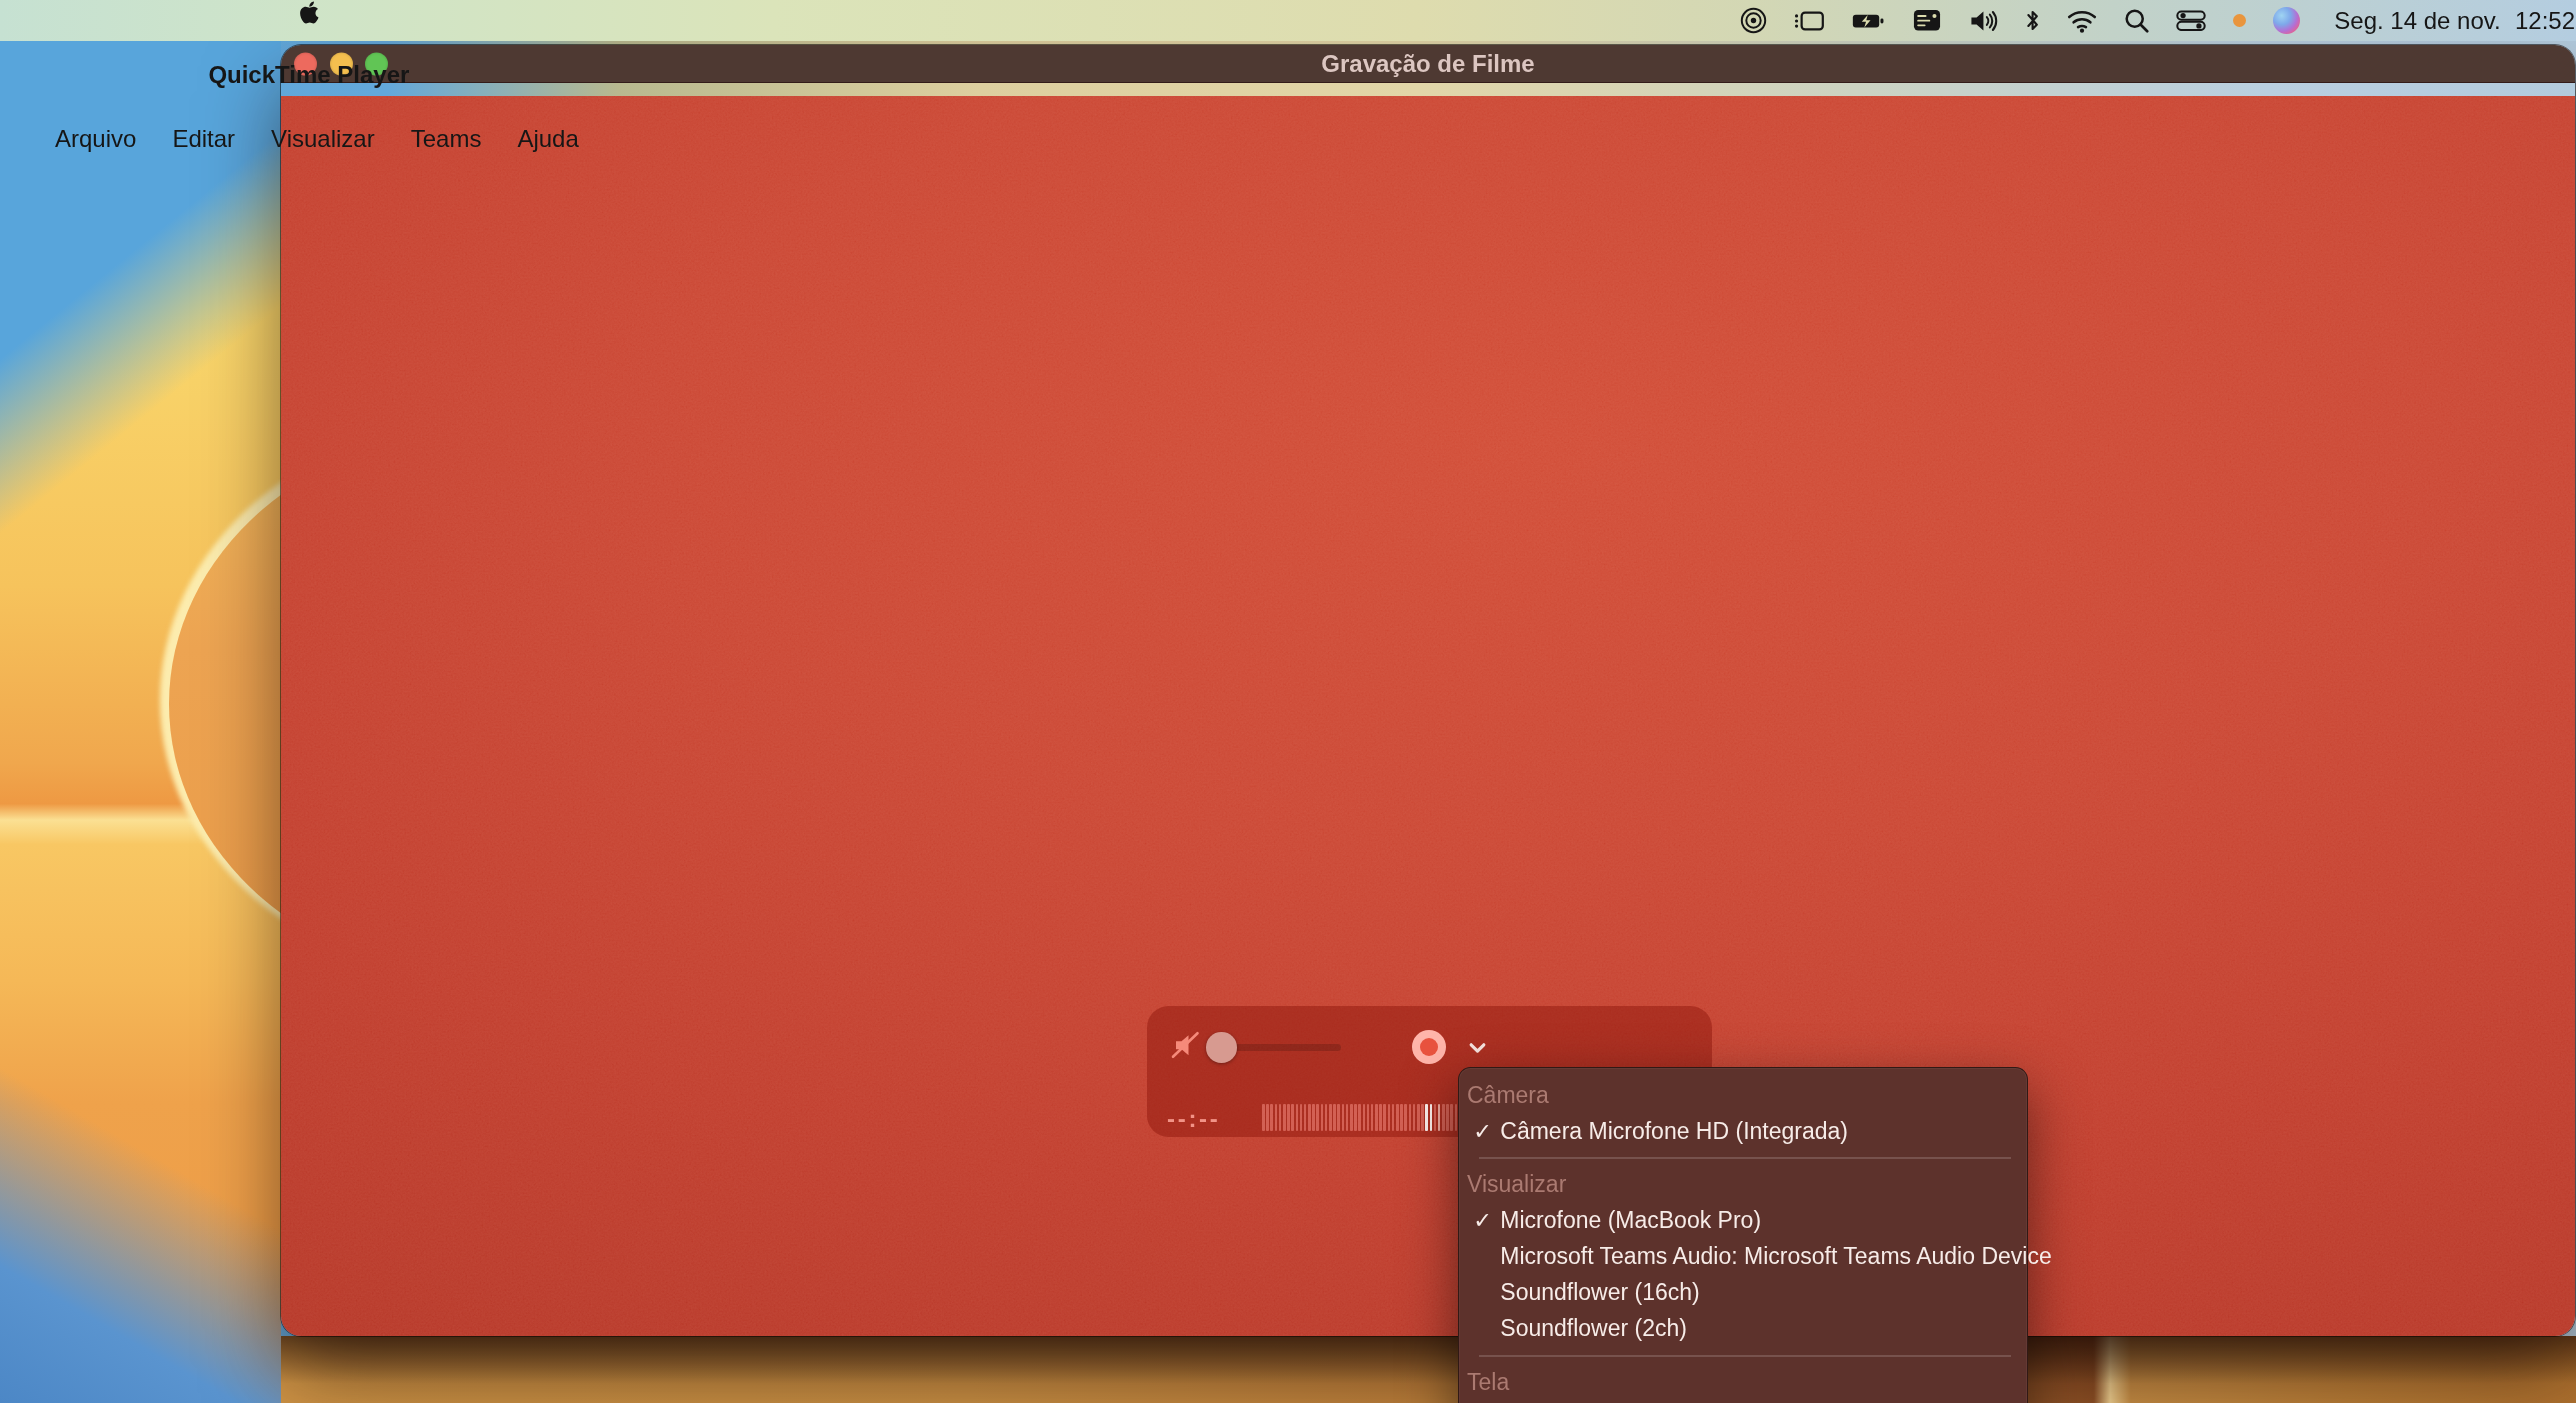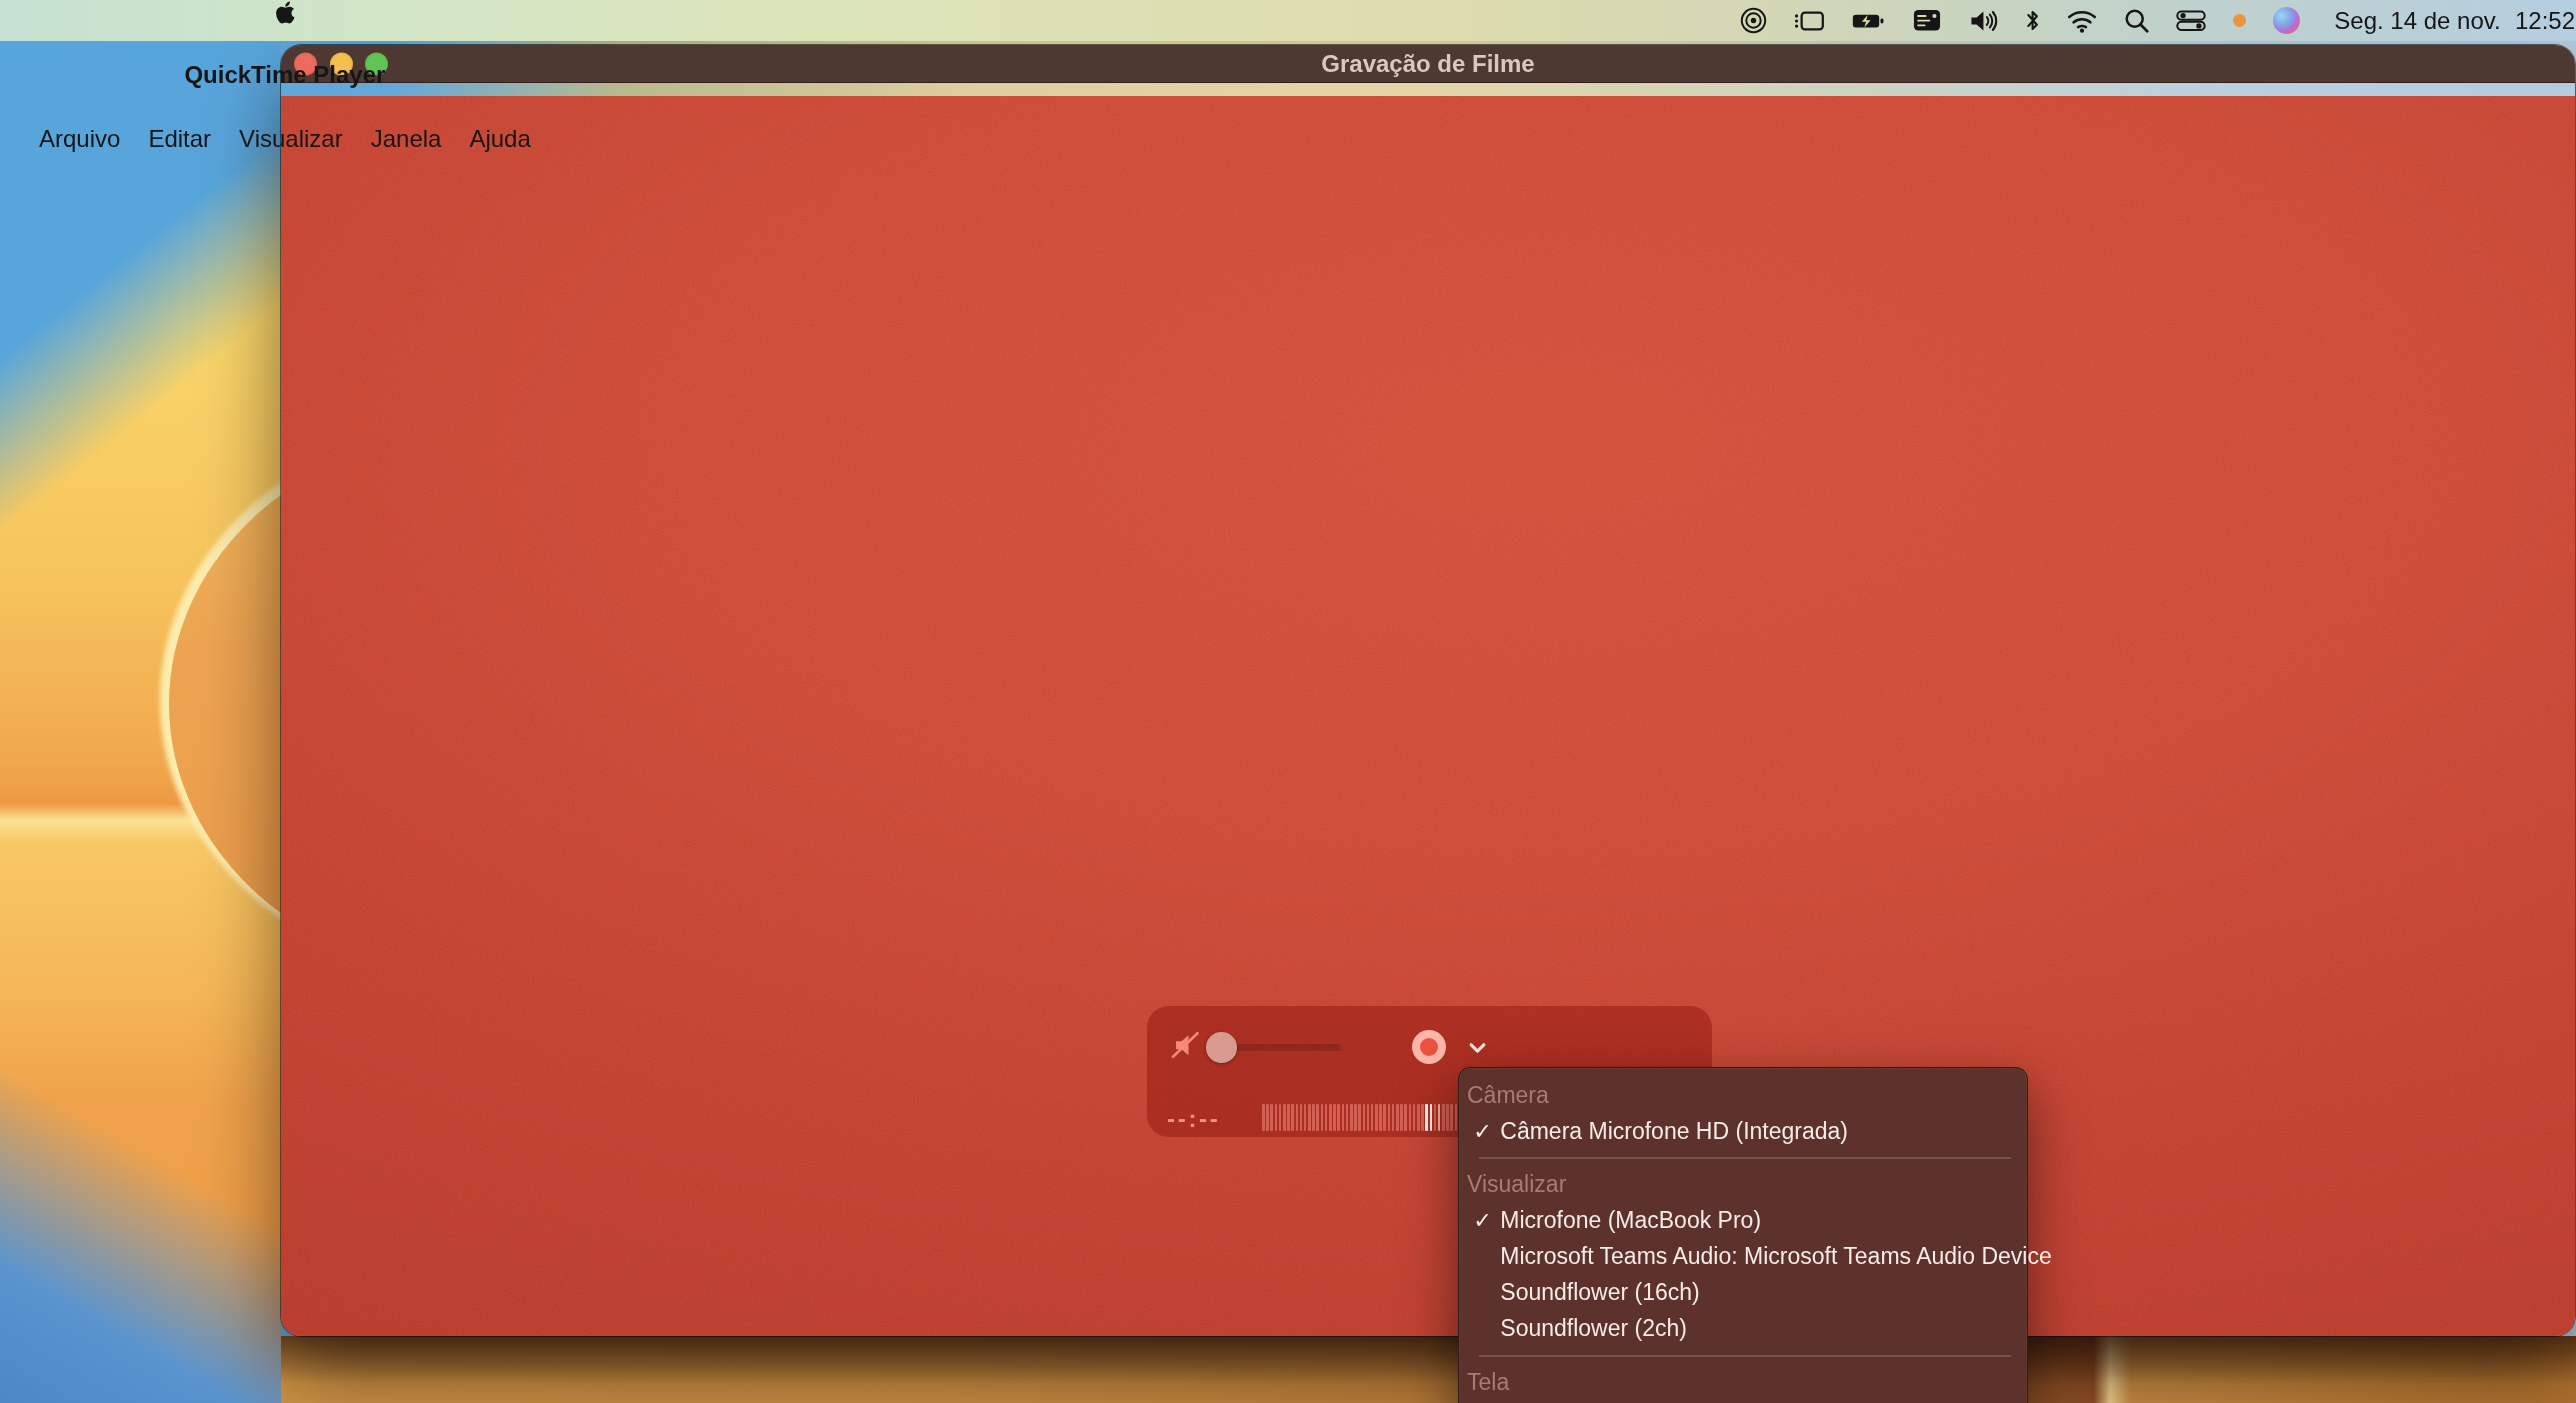--- a/index.html
+++ b/index.html
@@ -97,25 +97,25 @@
 <div class="bottom-strip"></div>
 
 <div class="menubar">
   <div class="mb-left">
     <span class="mb-icon">
       <svg width="20.6" height="25" viewBox="0 0 384 512">
           <path fill="#161616" d="M318.7 268.7c-.2-36.7 16.4-64.4 50-84.8-18.8-26.9-47.2-41.7-84.7-44.6-35.5-2.7-74.3 20.7-88.5 20.7-15 0-49.4-19.7-76.4-19.7C63.3 141.2 4 184.8 4 273.5q0 39.3 14.4 81.2c12.8 36.7 59 126.7 107.2 125.2 25.2-.6 43-17.9 75.8-17.9 31.8 0 48.3 17.9 76.4 17.9 48.6-.7 90.4-82.5 102.6-119.3-65.2-30.7-61.7-90-61.7-91.9zm-56.6-164.2c27.3-32.4 24.8-61.9 24-72.5-24.1 1.4-52 16.4-67.9 34.9-17.5 19.8-27.8 44.3-25.6 71.9 26.1 2 49.9-11.4 69.5-34.3z"></path>
         </svg>
     </span>
     <span class="mb-item app-name">QuickTime Player</span>
-    <span id="menubar-menus" style="display:flex;gap:28px;">
+    <span id="menubar-menus" style="display:flex;gap:36px;margin-left:16px;">
         <span class="mb-item">Arquivo</span>
         <span class="mb-item">Editar</span>
         <span class="mb-item">Visualizar</span>
-        <span class="mb-item">Janela</span>
+        <span class="mb-item">Teams</span>
         <span class="mb-item">Ajuda</span>
       </span>
   </div>
   <div class="mb-right">
     <span class="mb-icon">
       <svg width="27" height="27" viewBox="0 0 30 30">
           <g fill="none" stroke="#161616" stroke-width="2.2">
             <circle cx="15" cy="15" r="13"></circle>
             <circle cx="15" cy="15" r="8"></circle>
           </g>

